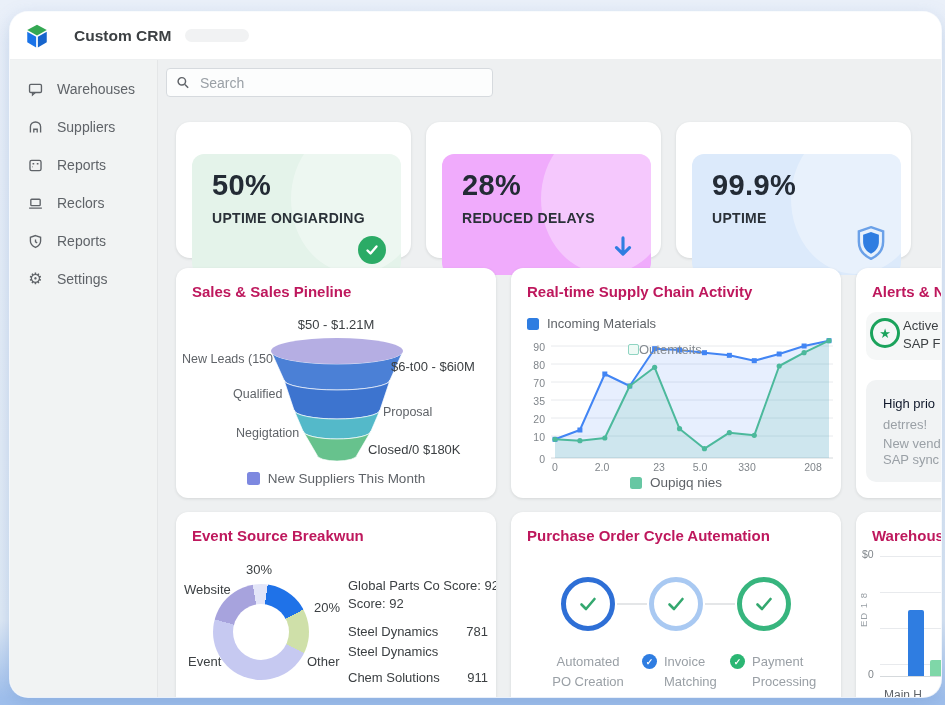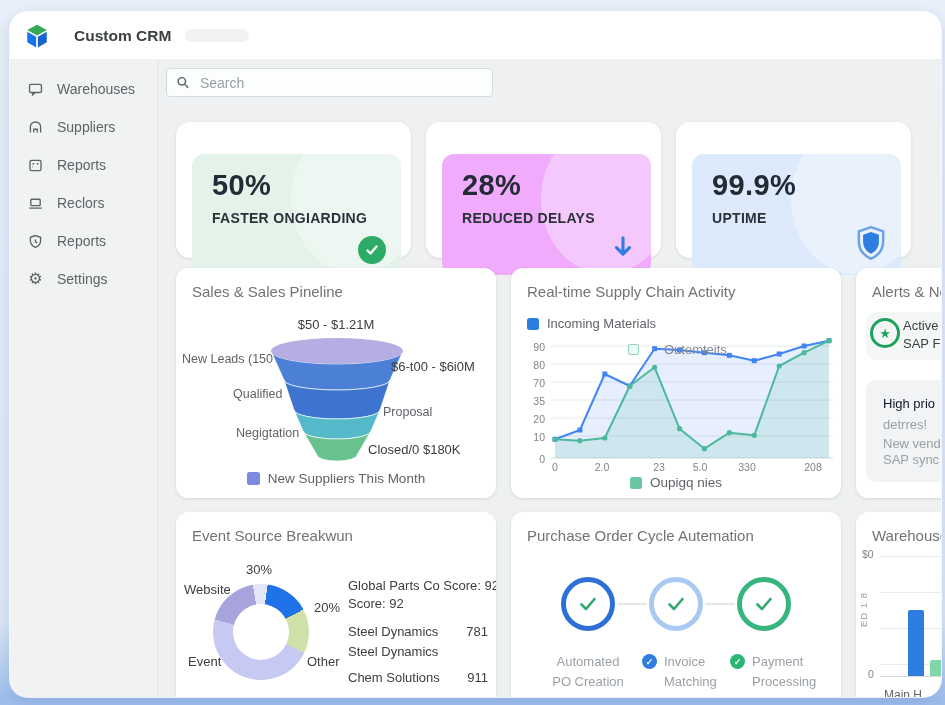--- a/index.html
+++ b/index.html
@@ -36,30 +36,30 @@
   .kpi-panel { position:relative; margin:32px 10px 0 16px; height:121px; border-radius:12px; padding:15px 0 0 20px; overflow:hidden; }
   .kpi-panel::after { content:""; position:absolute; right:-20px; top:-30px; width:130px; height:150px; border-radius:50%; background:rgba(255,255,255,.35); }
   .kpi-value { font-size:29px; font-weight:bold; color:#232b35; letter-spacing:.4px; position:relative; z-index:1; }
   .kpi-label { margin-top:8px; font-size:14px; font-weight:bold; color:#2a3138; letter-spacing:.3px; position:relative; z-index:1; }
   .kpi-icon { position:absolute; right:15px; bottom:11px; z-index:2; }
   .check-badge-lg { width:28px; height:28px; border-radius:50%; background:#2bab66; display:flex; align-items:center; justify-content:center; }
   
   .row2 { position:absolute; left:18px; top:208px; display:flex; gap:15px; }
   .row3 { position:absolute; left:18px; top:452px; display:flex; gap:15px; }
   .card { background:#fff; border-radius:12px; box-shadow:0 1px 3px rgba(60,64,67,.14); position:relative; flex:none; overflow:hidden; }
-  .card-title { position:absolute; left:16px; top:15px; font-size:15px; font-weight:normal; color:#737373; white-space:nowrap; }
+  .card-title { position:absolute; left:16px; top:15px; font-size:15px; font-weight:bold; color:#be185d; white-space:nowrap; }
   .lbl { position:absolute; font-size:12.5px; color:#5f6368; white-space:nowrap; }
   .money { color:#3c4043; font-size:13px; }
   .legend-row { position:absolute; left:0; right:0; display:flex; justify-content:center; align-items:center; gap:8px; font-size:13.5px; color:#5f6368; }
   .sq { width:13px; height:13px; border-radius:2.5px; flex:none; }
   
   .tick { position:absolute; font-size:10.5px; color:#80868b; }
   .ytick { width:28px; text-align:right; }
   .xtick { transform:translateX(-50%); }
-  .overlay-legend { position:absolute; left:117px; top:74px; display:flex; align-items:center; gap:25px; font-size:13px; color:#848a90; }
+  .overlay-legend { position:absolute; left:117px; top:74px; display:flex; align-items:center; gap:0; font-size:13px; color:#848a90; }
   .overlay-legend .osq { width:11px; height:11px; border-radius:2px; border:1.5px solid #8fd4c2; background:#eefaf5; }
   
   .alert-pill { position:absolute; left:10px; top:44px; width:300px; height:48px; border-radius:10px; background:#f5f7f7; }
   .alert-icon { position:absolute; left:14px; top:50px; width:30px; height:30px; border-radius:50%; border:3px solid #1ba35c; display:flex; align-items:center; justify-content:center; color:#1ba35c; font-size:13px; }
   .alert-panel { position:absolute; left:10px; top:112px; width:300px; height:102px; border-radius:10px; background:#f1f3f4; }
   .alert-line { position:absolute; left:27px; font-size:13px; color:#9aa0a6; white-space:nowrap; }
   
   .donut { position:absolute; left:37px; top:72px; width:96px; height:96px; border-radius:50%; }
   .donut-hole { position:absolute; left:20px; top:20px; width:56px; height:56px; border-radius:50%; background:#fff; }
   .donut-lbl { position:absolute; font-size:13px; color:#3c4043; white-space:nowrap; }
@@ -139,21 +139,21 @@
             <circle cx="6.7" cy="6.7" r="4.3"></circle>
             <path d="M10.2 10.2 L14 14"></path>
           </svg>
         <input type="text" placeholder="Search" style="">
       </div>
 
       <div class="kpi-row">
         <div class="kpi-card">
           <div class="kpi-panel" style="background: rgb(228, 243, 234);">
             <div class="kpi-value">50%</div>
-            <div class="kpi-label">FASTER ONGIARDING</div>
+            <div class="kpi-label">UPTIME ONGIARDING</div>
             <div class="kpi-icon">
               <div class="check-badge-lg">
                   <svg width="16" height="16" viewBox="0 0 16 16" fill="none" stroke="#fff" stroke-width="2.4" stroke-linecap="round" stroke-linejoin="round">
                     <path d="M3.5 8.5 L6.5 11.5 L12.5 4.5"></path>
                   </svg>
                 </div>
             </div>
           </div>
         </div>
         <div class="kpi-card">

